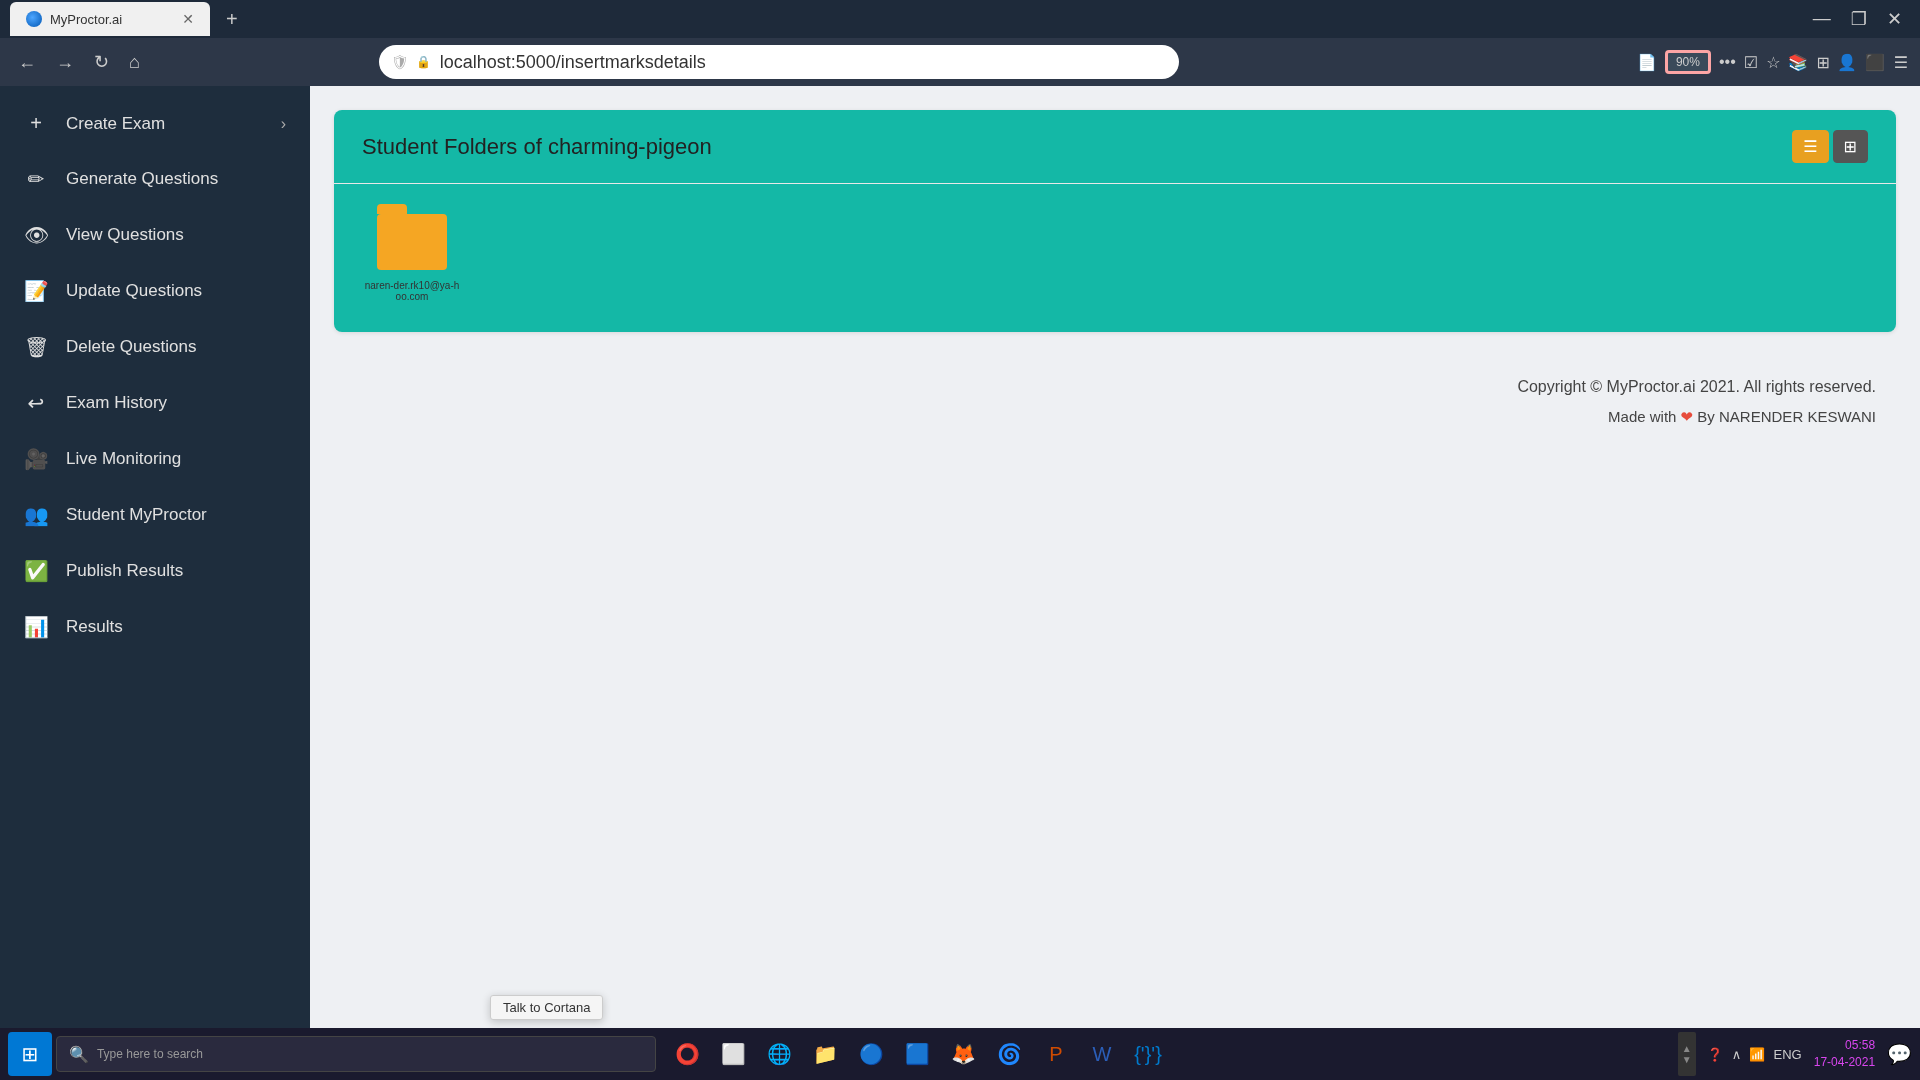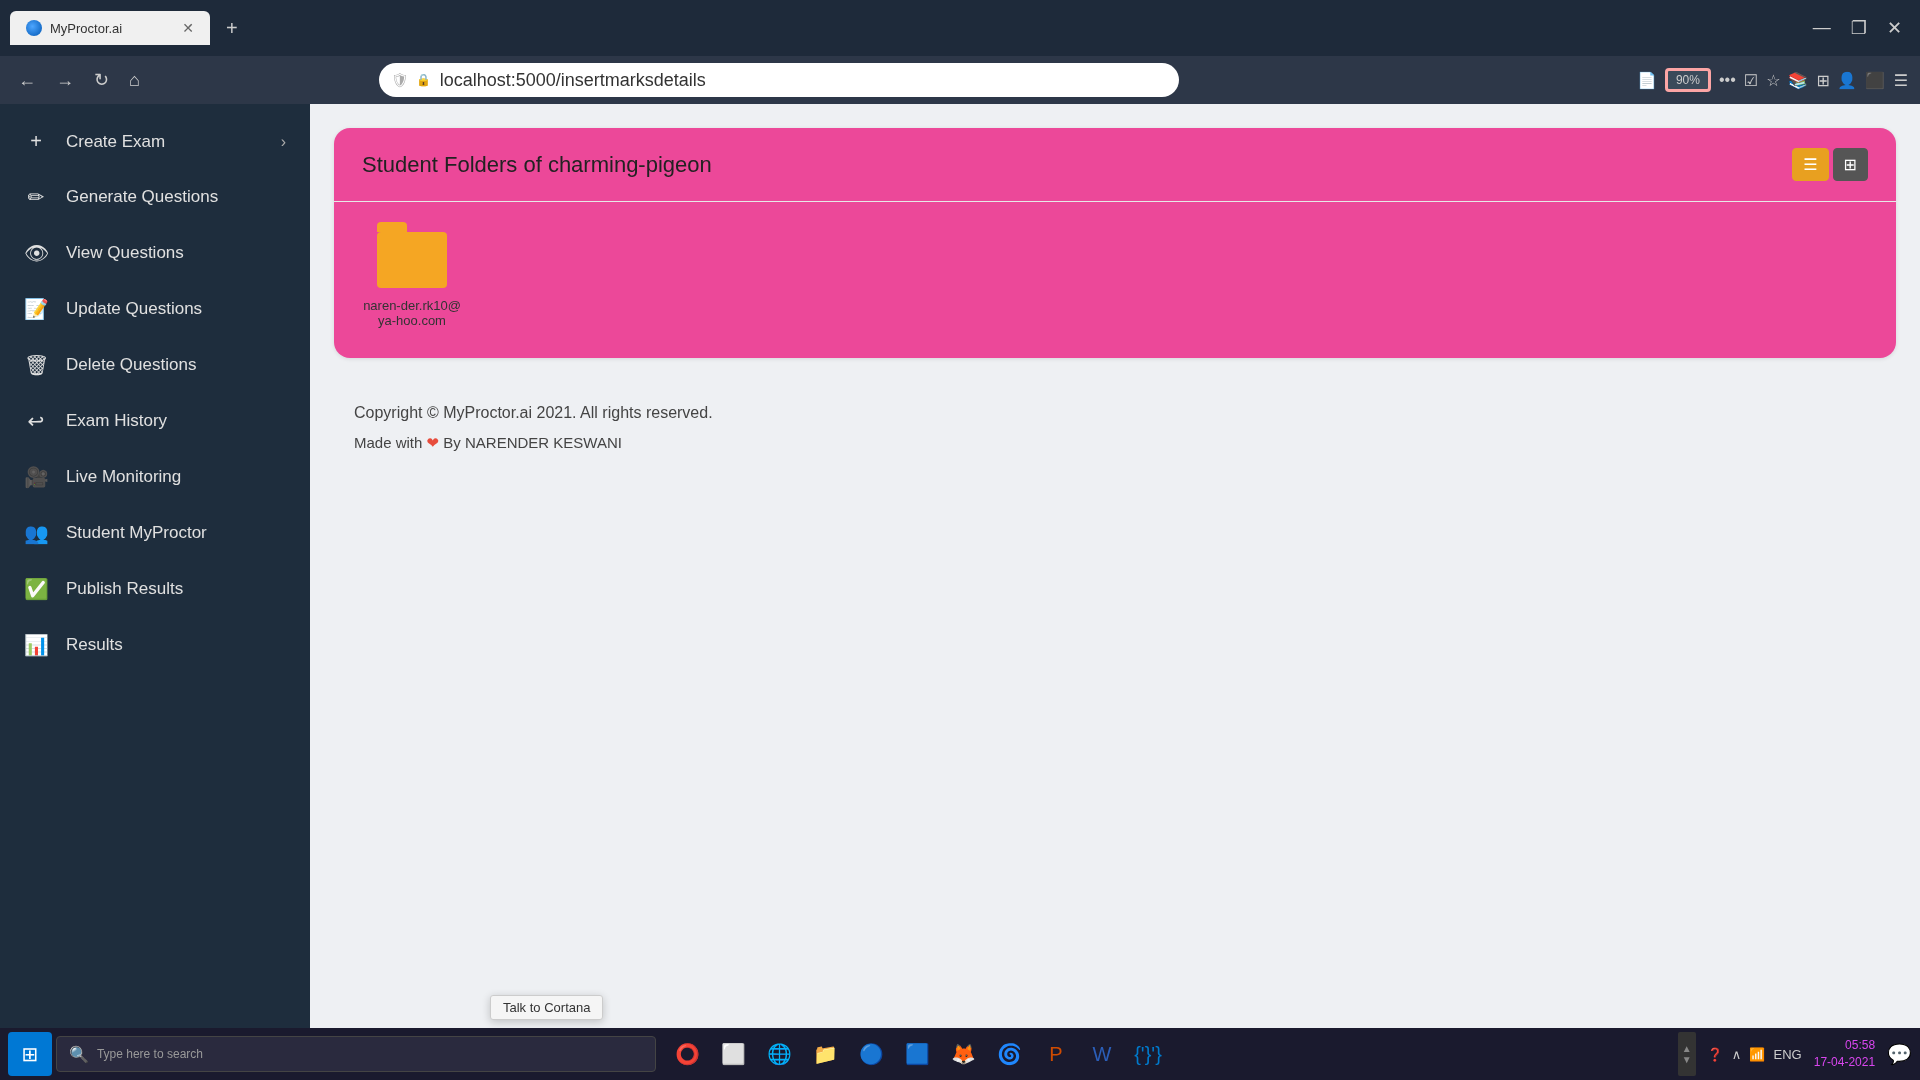--- a/index.html
+++ b/index.html
@@ -3,21 +3,21 @@
   <meta charset="utf-8">
   <style>
     * { margin: 0; padding: 0; box-sizing: border-box; }
     body { font-family: 'Segoe UI', Arial, sans-serif; background: #f0f0f0; width: 1920px; height: 1080px; overflow: hidden; }
 
     
     .browser-frame { display: flex; flex-direction: column; height: 100%; }
 
     .title-bar {
       background: #1e2a3a;
-      height: 56px;
+      height: 38px;
       display: flex;
       align-items: center;
       padding: 0 10px;
       gap: 8px;
     }
     .tab {
       background: #f0f0f0;
       border-radius: 6px 6px 0 0;
       padding: 6px 16px;
       display: flex;
@@ -106,22 +106,22 @@
       background: #eef0f3;
       padding: 24px;
       overflow-y: auto;
       display: flex;
       flex-direction: column;
       gap: 16px;
     }
 
     
     .panel {
-      background: #ec4899;
-      border-radius: 16px;
+      background: #14b8a6;
+      border-radius: 8px;
       box-shadow: 0 1px 4px rgba(0,0,0,0.1);
       overflow: hidden;
     }
     .panel-header {
       display: flex;
       align-items: center;
       justify-content: space-between;
       padding: 20px 28px;
       border-bottom: 1px solid #e8e8e8;
     }
@@ -158,29 +158,29 @@
     }
     .folder-icon::before {
       content: '';
       position: absolute;
       top: -10px; left: 0;
       width: 30px; height: 10px;
       background: #f5a623;
       border-radius: 4px 4px 0 0;
     }
     .folder-name {
-      font-size: 13px;
+      font-size: 10px;
       color: #333;
       text-align: center;
       word-break: break-all;
     }
 
     
     .footer {
-      text-align: left;
+      text-align: right;
       padding: 30px 20px 10px;
       color: #444;
     }
     .footer-copy { font-size: 16px; font-weight: 500; margin-bottom: 12px; }
     .footer-made { font-size: 15px; color: #444; }
     .heart { color: #e74c3c; }
 
     
     .taskbar {
       position: fixed;

